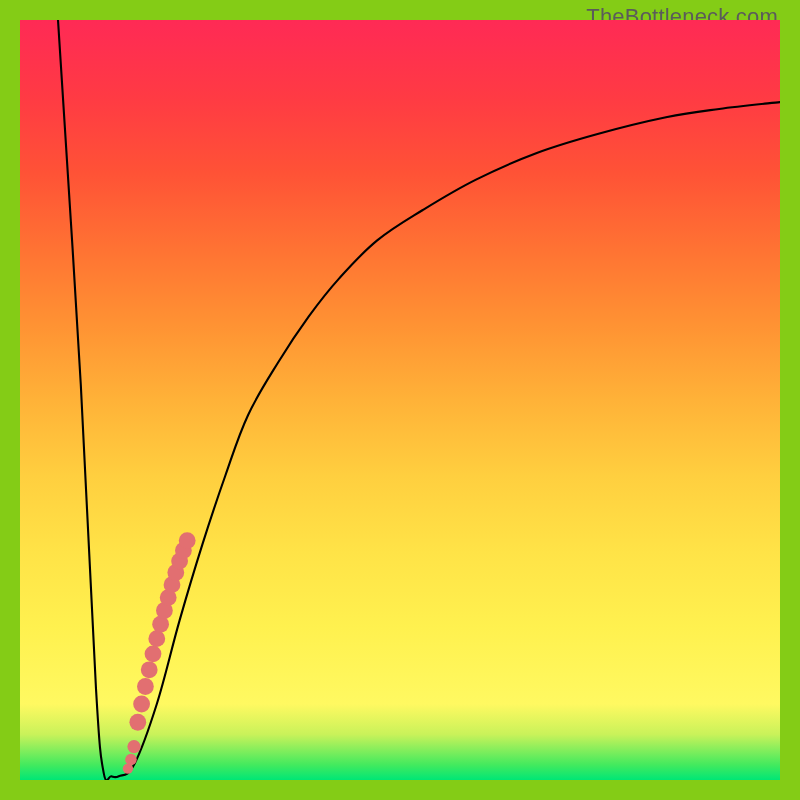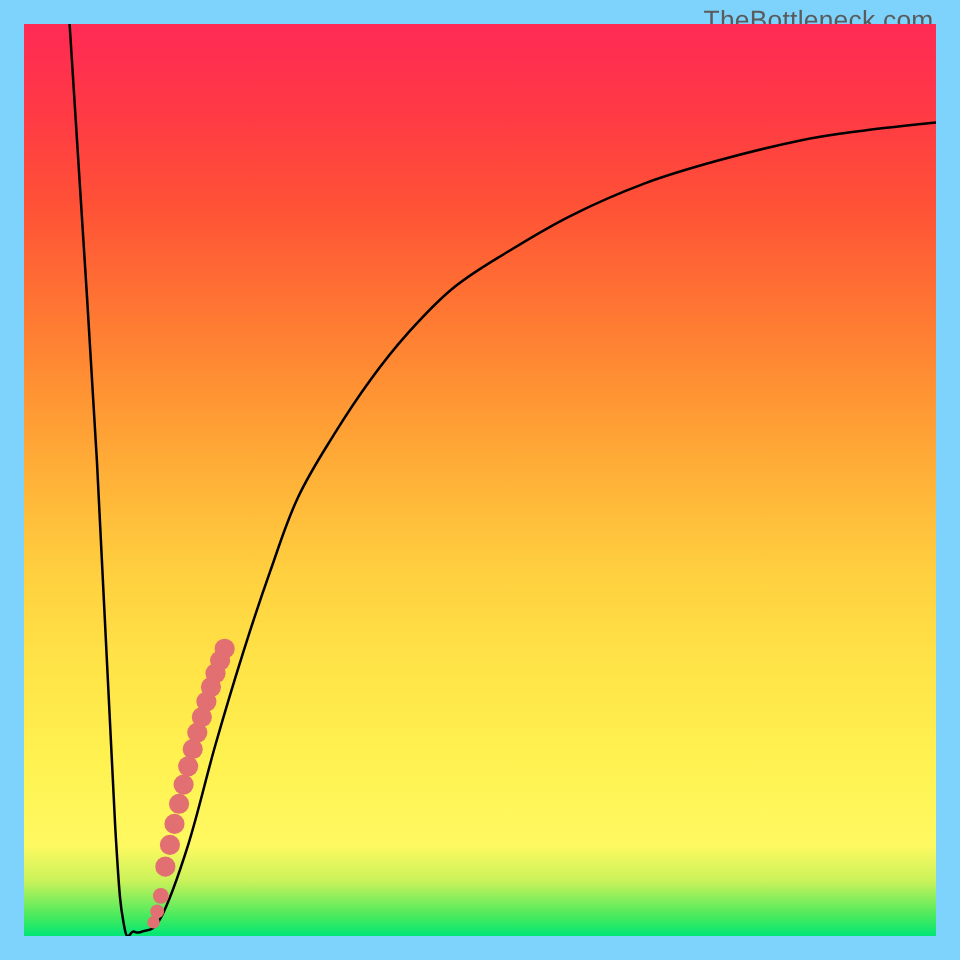--- a/index.html
+++ b/index.html
@@ -1,21 +1,21 @@
 <!DOCTYPE html>
 <html><head>
 <meta charset="utf-8">
 <style>
   * { margin: 0; padding: 0; box-sizing: border-box; }
   html, body { width: 800px; height: 800px; overflow: hidden; background: #000; }
   .frame {
     position: relative;
     width: 800px;
     height: 800px;
-    background: #7dd3fc;
+    background: #84cc16;
   }
   .plot {
     position: absolute;
     left: 20px;
     top: 20px;
     width: 760px;
     height: 760px;
     background: linear-gradient(to top,
       #00e676 0%,
       #43ea5e 2%,

